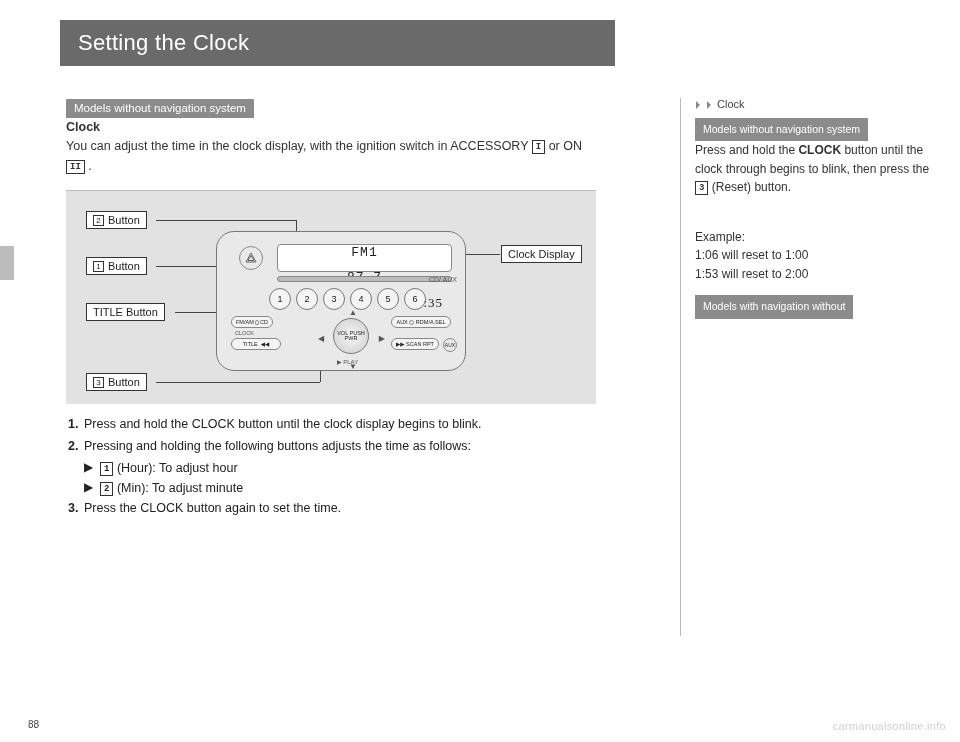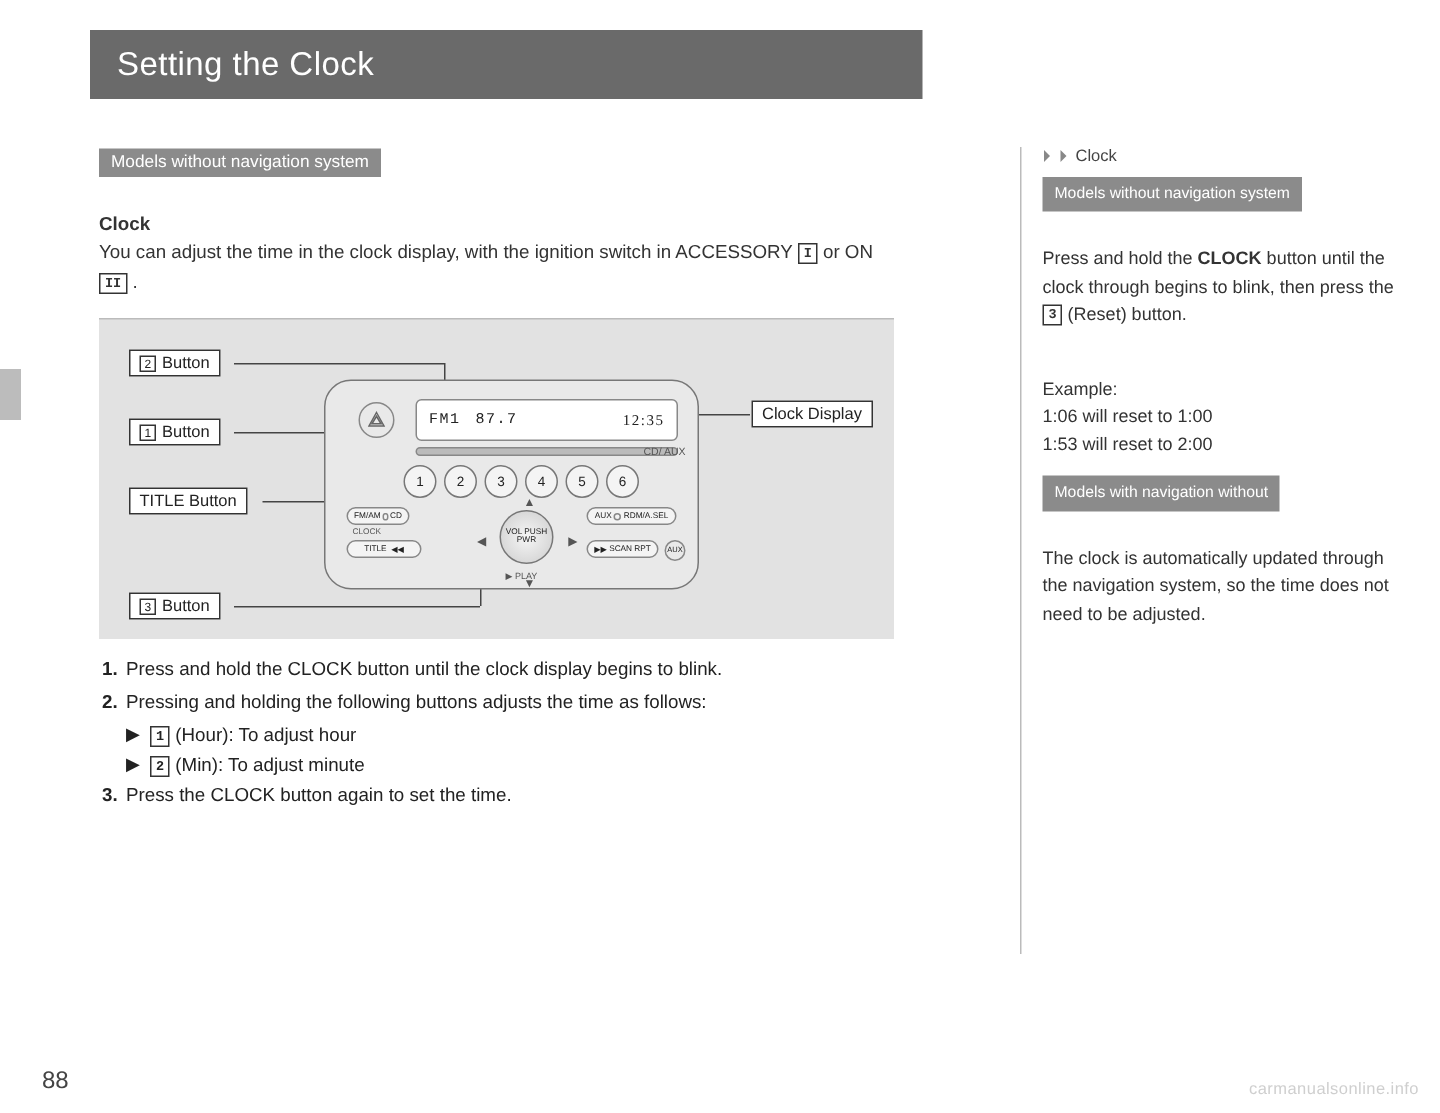--- a/index.html
+++ b/index.html
@@ -39,21 +39,21 @@
     left: 66px;
     top: 98px;
     width: 530px;
   }
   .model-tag {
     display: inline-block;
     background: #8b8b8b;
     color: #fff;
     font-size: 11.5px;
     padding: 3px 8px 4px 8px;
-    margin-bottom: 22px;
+    margin-bottom: 0;
   }
   .intro {
     font-size: 12.5px;
     line-height: 1.55;
     margin-bottom: 14px;
     color: #333;
   }
   .glyph-box {
     display: inline-block;
     border: 1px solid #333;
@@ -108,23 +108,24 @@
     position: absolute;
     left: 150px; top: 40px;
     width: 250px; height: 140px;
     background: #e9e9e9;
     border: 1px solid #777;
     border-radius: 18px;
   }
   .radio .display {
     position: absolute; left: 60px; top: 12px; width: 175px; height: 28px;
     background: #fff; border: 1px solid #888; border-radius: 4px;
-    font-family: "Courier New", monospace; font-size: 10px;
+    font-family: "Courier New", monospace; font-size: 13px;
     display:flex; align-items:center; gap:10px; padding:0 8px;
     letter-spacing: 1px;
+    flex-direction: column;
   }
   .radio .display .clk { margin-left:auto;font-family:Liberation Serif, serif; }
   .radio .haz {
     position:absolute; left:22px; top:14px; width:24px; height:24px; border:1px solid #888; border-radius:50%;
     display:flex; align-items:center; justify-content:center;
   }
   .radio .haz svg { width:12px; height:12px; }
   .radio .slot {
     position:absolute; left:60px; top:44px; width:175px; height:6px; background:#bbb; border:1px solid #888; border-radius:3px;
   }
@@ -180,21 +181,21 @@
   .side-head {
     font-size: 11px; color:#444; margin-bottom:8px;
     display:flex; align-items:center; gap:3px;
   }
   .chev { display:inline-block; }
   .chev svg{ width:8px; height:8px; vertical-align:-1px;}
   .side-body { font-size: 12px; line-height:1.55; color:#333; }
   .side-body p { margin-bottom:12px; }
 
   .corner-page {
-    position:absolute; left:28px; bottom:12px; font-size:16px; color:#444;
+    position:absolute; left:28px; bottom:12px; font-size:10px; color:#444;
   }
   .watermark {
     position:absolute; right:14px; bottom:10px; font-size:11px; color:#cfcfcf; letter-spacing:0.3px;
   }
 </style>
 </head>
 <body>
 
 <div class="page">
   <div class="title-bar">Setting the Clock</div>
@@ -342,18 +343,17 @@
     <p>
       <span>Press and hold the </span><b>CLOCK</b><span> button until the clock through begins to blink, then press the </span><span class="glyph-box">3</span><span> (Reset) button.</span>
     </p>
     <p>
       <br>
       <span>Example:</span><br>
       <span>1:06 will reset to 1:00</span><br>
       <span>1:53 will reset to 2:00</span>
     </p>
     <div class="model-tag" style="font-size:10.5px;">Models with navigation without</div>
-    <p>The clock is automatically updated through the navigation system, so the time does not need to be adjusted.</p>
   </div>
 </div>
 
 <div class="corner-page">88</div>
 <div class="watermark">carmanualsonline.info</div>
 
 </body></html>

